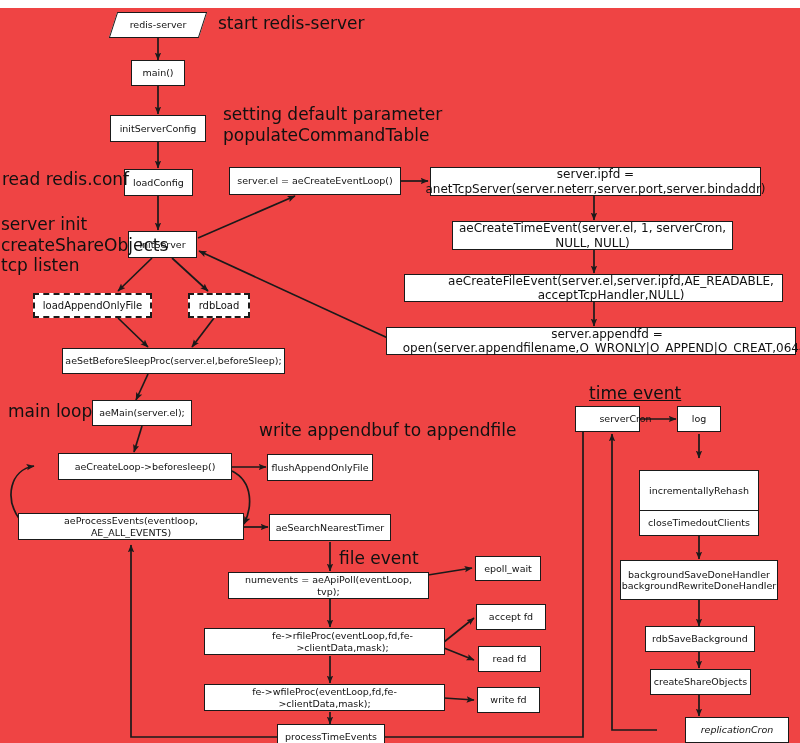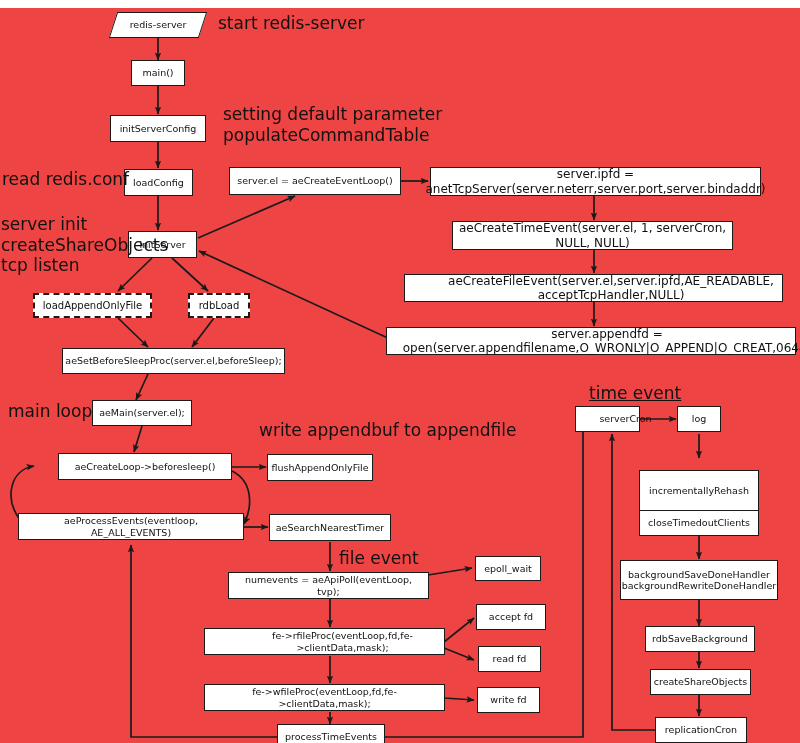--- a/index.html
+++ b/index.html
@@ -289,21 +289,21 @@
   </div>
 
   <div class="node" style="left:645px; top:618px; width:110px; height:26px;">
     <span>rdbSaveBackground</span>
   </div>
 
   <div class="node" style="left:650px; top:661px; width:101px; height:26px;">
     <span>createShareObjects</span>
   </div>
 
-  <div class="node" style="left:655px; top:709px; width:92px; height:26px;">
+  <div class="node" style="left:685px; top:709px; width:104px; height:26px;font-style:italic;">
     <span>replicationCron</span>
   </div>
 
   <div class="note" style="left:218px; top:5px;">start redis-server</div>
 
   <div class="note" style="left:223px; top:96px;">setting default parameter
 populateCommandTable</div>
 
   <div class="note" style="left:2px; top:161px;">read redis.conf</div>
 

